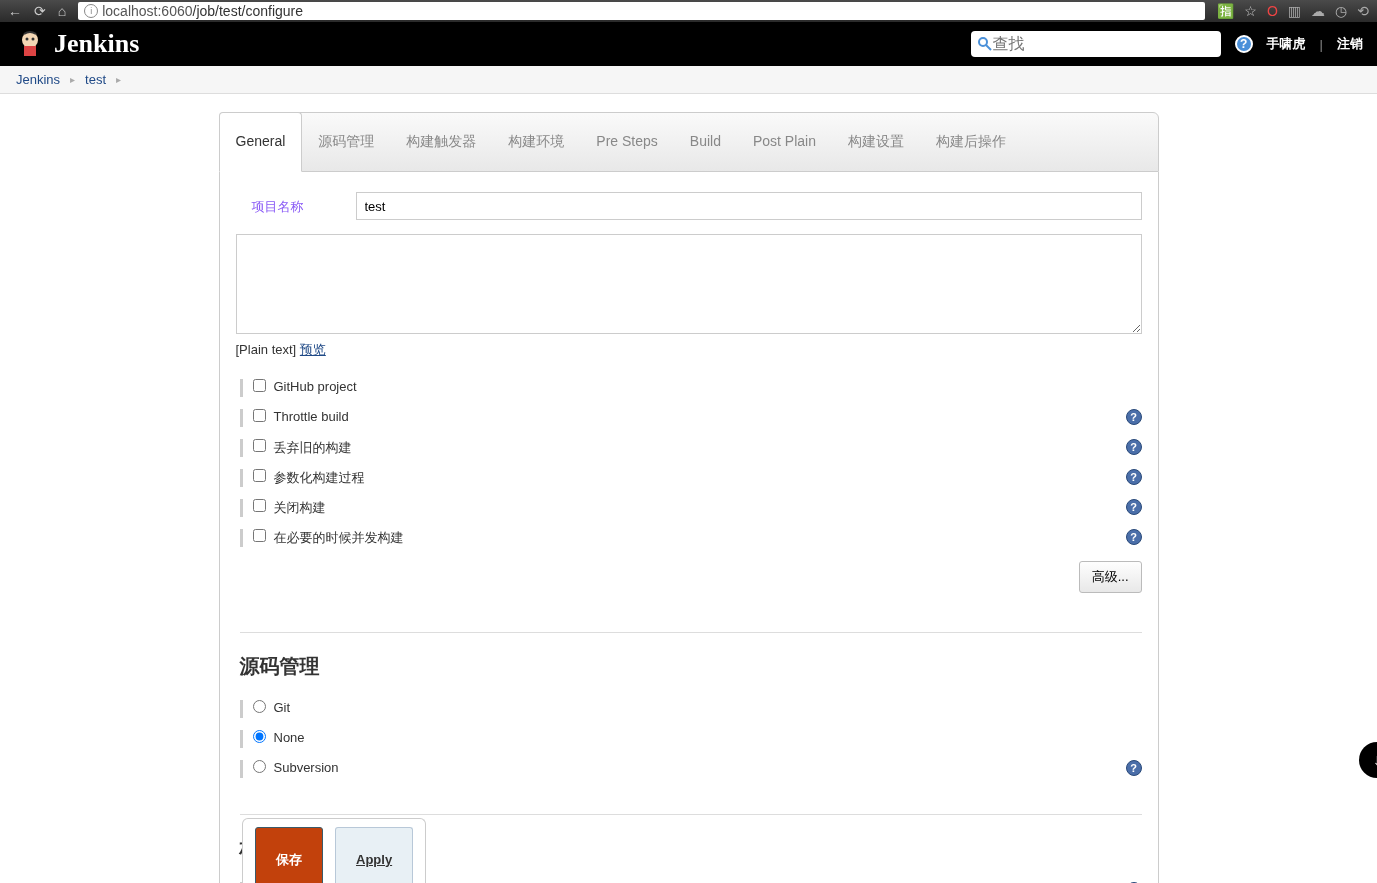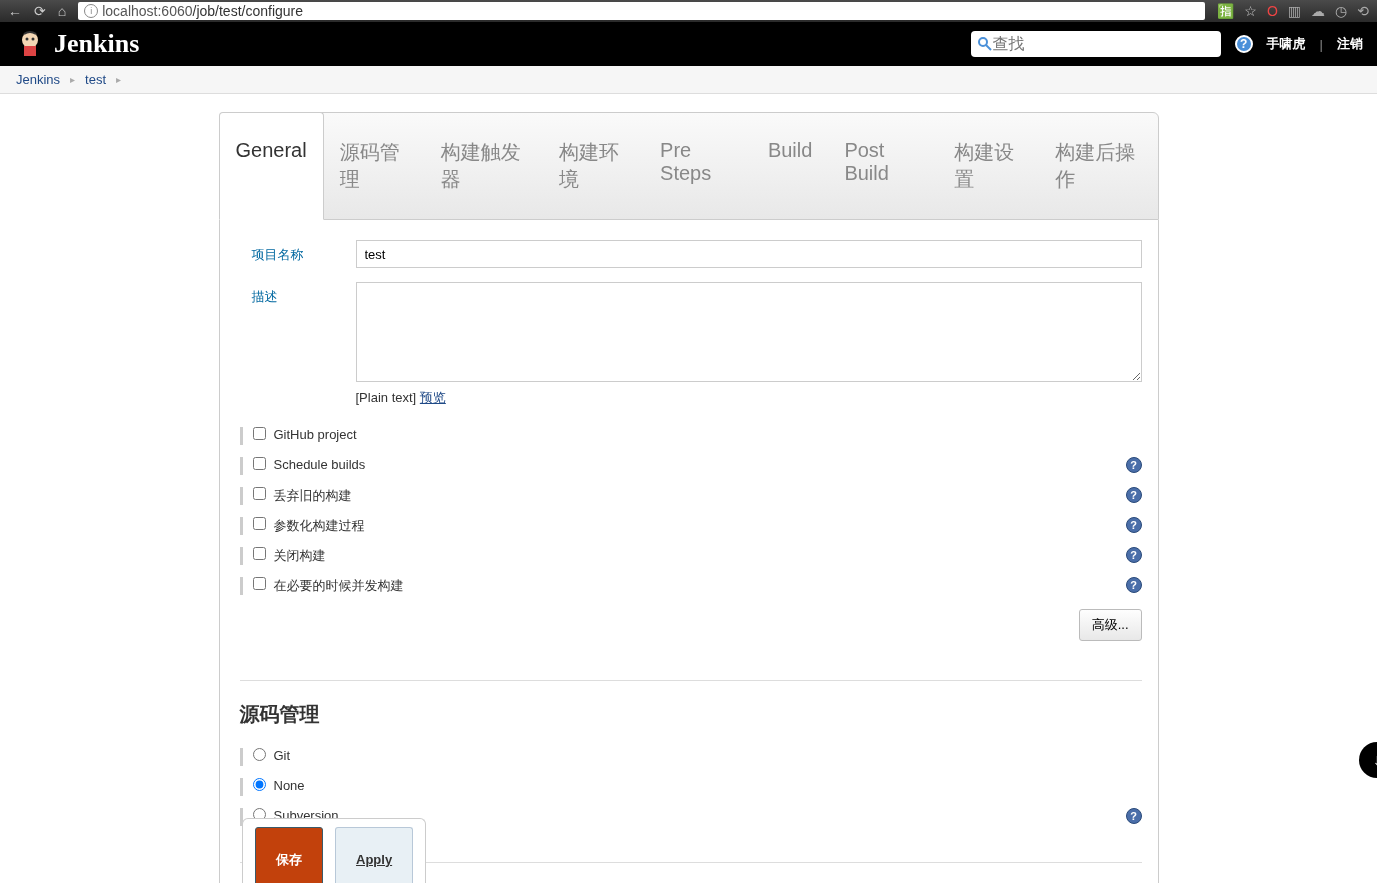--- a/index.html
+++ b/index.html
@@ -29,27 +29,27 @@
 
 .breadcrumb { background:#f6f6f6; border-bottom:1px solid #ddd; height:28px; display:flex; align-items:center; padding:0 16px; font-size:13px; gap:6px; color:#555; }
 .breadcrumb a { color:#204A87; text-decoration:none; }
 .breadcrumb .sep { color:#aaa; font-size:10px; margin:0 4px; }
 
 
 .main { max-width: 940px; margin: 18px auto 0; }
 
 
 .tabs-wrap { border: 1px solid #ccc; border-radius: 6px 6px 0 0; background:#f0f0f0; background:linear-gradient(#fafafa,#e8e8e8); display:flex; }
-.tab { padding: 26px 16px; color:#888; font-size:20px; cursor:pointer; }
+.tab { padding: 20px 16px; color:#888; font-size:14px; cursor:pointer; }
 .tab.active { background:#fff; border:1px solid #ccc; border-bottom-color:#fff; border-radius:4px 4px 0 0; margin:-1px 0 -1px -1px; color:#333; font-weight:normal; }
 
 
 .panel { border:1px solid #ccc; border-top:none; padding:20px 16px 30px; }
 .form-row { display:flex; margin-bottom:14px; }
-.form-label { width:120px; padding:6px 0 0 16px; color:#0369a1; font-size:13px; }
+.form-label { width:120px; padding:6px 0 0 16px; color:#8b5cf6; font-size:13px; }
 .form-field { flex:1; }
 .form-field input[type=text] { width:100%; height:28px; border:1px solid #ccc; padding:0 8px; font-size:13px; }
 .form-field textarea { width:100%; height:100px; border:1px solid #ccc; padding:6px 8px; font-size:13px; resize:both; }
 .subtext { font-size:13px; margin-top:4px; }
 .subtext a { color:#204A87; }
 
 .opt-row { display:flex; align-items:flex-start; padding:6px 0 6px 4px; position:relative; }
 .opt-row .bar { width:3px; height:18px; background:#ccc; margin-right:10px; }
 .opt-row input[type=checkbox], .opt-row input[type=radio] { margin-right:8px; }
 .opt-row .help { margin-left:auto; }
@@ -131,55 +131,54 @@
 </div>
 
 <div class="main">
   <div class="tabs-wrap">
     <div class="tab active">General</div>
     <div class="tab">源码管理</div>
     <div class="tab">构建触发器</div>
     <div class="tab">构建环境</div>
     <div class="tab">Pre Steps</div>
     <div class="tab">Build</div>
-    <div class="tab">Post Build</div>
+    <div class="tab">Post Plain</div>
     <div class="tab">构建设置</div>
     <div class="tab">构建后操作</div>
   </div>
 
   <div class="panel">
 
     <div class="form-row">
       <div class="form-label">项目名称</div>
       <div class="form-field">
         <input type="text" value="test" style="">
       </div>
     </div>
 
     <div class="form-row">
-      <div class="form-label">描述</div>
       <div class="form-field">
         <textarea style=""></textarea>
         <div class="subtext">
           <span>[Plain text]</span>
           <a href="#">预览</a>
         </div>
       </div>
     </div>
 
     <div id="general-options">
         <div class="opt-row">
           <span class="bar"></span>
     <input type="checkbox" style="">
     <span>GitHub project</span>
     </div>
         <div class="opt-row">
           <span class="bar"></span>
     <input type="checkbox" style="">
-    <span>Schedule builds</span>
+    <span>Throttle build</span>
     <span class="help"><span class="help-icon">?</span></span>
         </div>
         <div class="opt-row">
           <span class="bar"></span>
     <input type="checkbox" style="">
     <span>丢弃旧的构建</span>
     <span class="help"><span class="help-icon">?</span></span>
         </div>
         <div class="opt-row">
           <span class="bar"></span>

